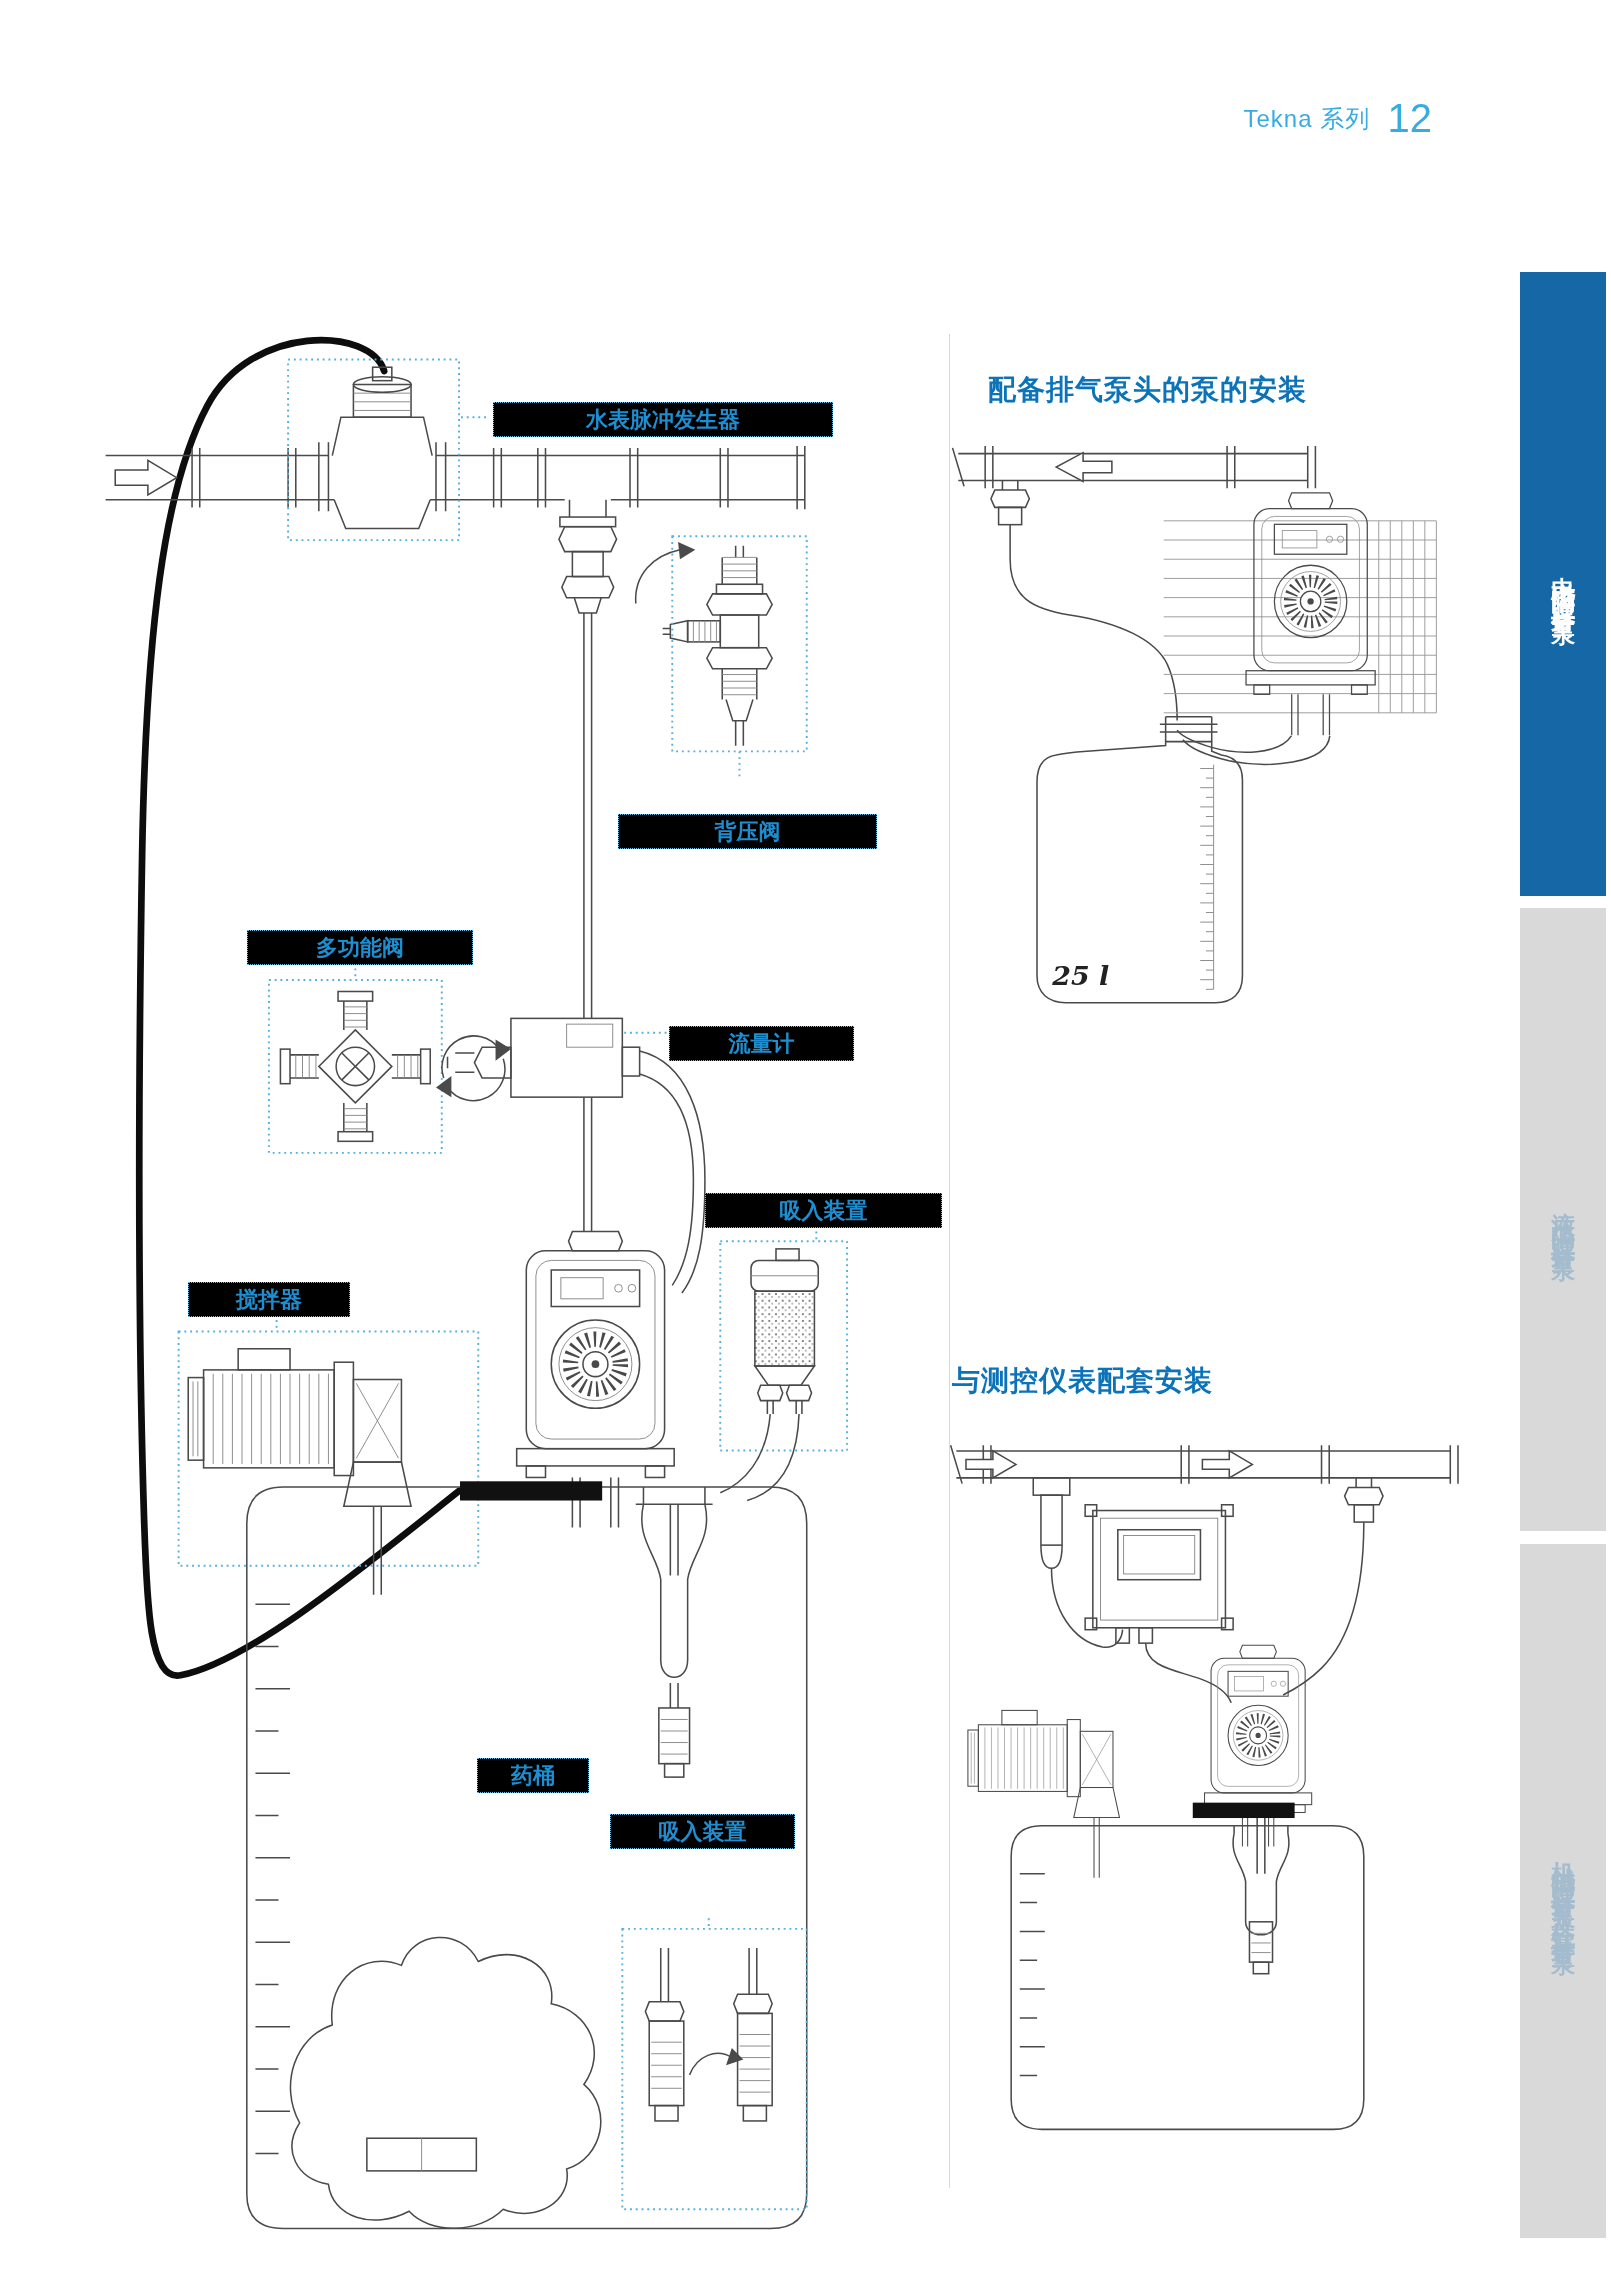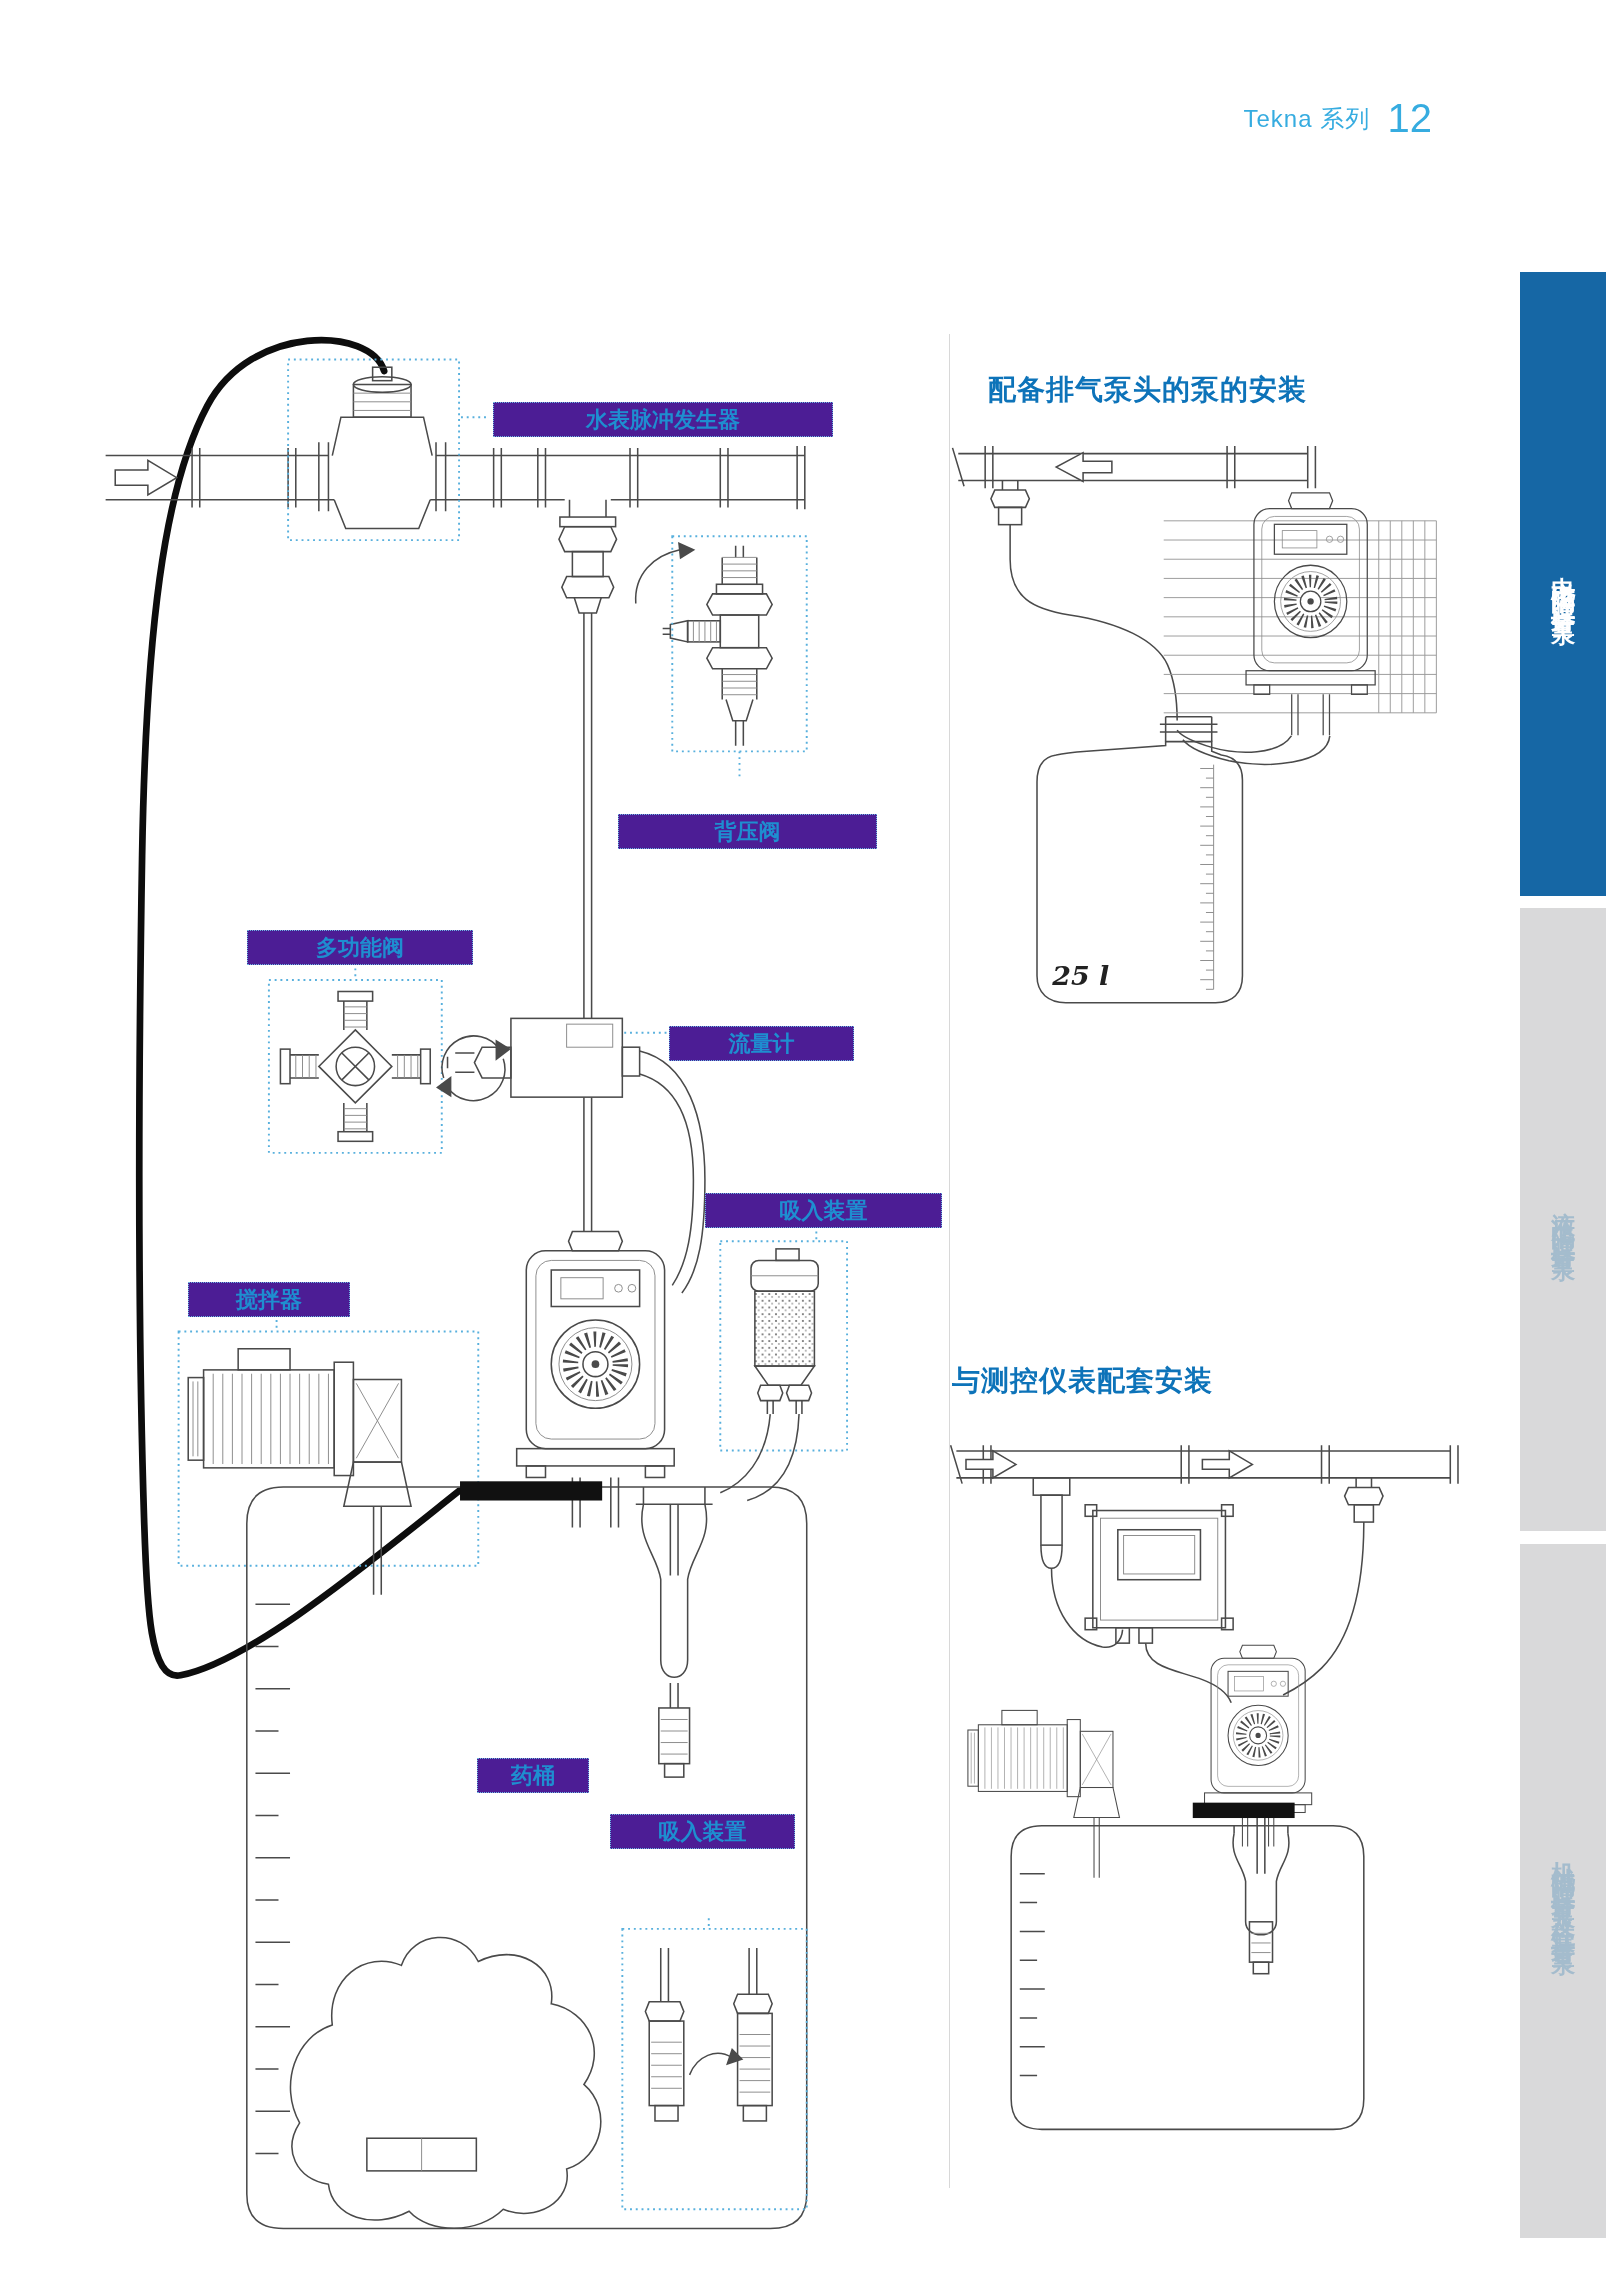--- a/index.html
+++ b/index.html
@@ -6,21 +6,21 @@
   .page{position:relative;width:1611px;height:2292px;background:#fff;overflow:hidden;
         font-family:"Liberation Sans","DejaVu Sans",sans-serif;}
   .hdr{position:absolute;top:96px;right:179px;display:flex;align-items:center;gap:17.3px;
        color:#36ace0;z-index:3;}
   .hdr .series{font-size:24px;letter-spacing:1px;}
   .hdr .pagenum{font-size:40px;}
   .page-title{position:absolute;top:204px;right:156px;font-size:58px;font-weight:bold;
        color:#1c3f94;letter-spacing:7.7px;z-index:3;}
   .sec-title{position:absolute;font-size:28px;font-weight:bold;color:#0d73b9;letter-spacing:1px;z-index:3;text-align:right;}
   .callout{position:absolute;display:flex;align-items:center;justify-content:center;
-       border:1.9px dotted #6cb9e2;color:#1e8ed0;font-size:22px;font-weight:bold;background:#4c1d95;z-index:2;}
+       border:1.9px dotted #6cb9e2;color:#1e8ed0;font-size:22px;font-weight:bold;background:#000000;z-index:2;}
   .vtab{position:absolute;right:4.8px;width:86px;display:flex;align-items:center;justify-content:center;
        background:#d9d9da;color:#a4bccd;writing-mode:vertical-rl;text-orientation:upright;
        font-size:24px;font-weight:bold;letter-spacing:7.7px;z-index:4;}
   .vtab.active{background:#1667a5;color:#ffffff;}
   .divider{position:absolute;left:949px;top:334px;width:1px;height:1854px;background:#d8d8d8;}
   svg.diag{position:absolute;}
   .ln{stroke:#4a4a4a;fill:none;stroke-width:1.6px;}
   .lnthin{stroke:#8a8a8a;fill:none;stroke-width:1px;}
   .grid{stroke:#9a9a9a;fill:none;stroke-width:1px;}
   .bx{stroke:#58b0dd;fill:none;stroke-width:2px;stroke-dasharray:2 4;}

